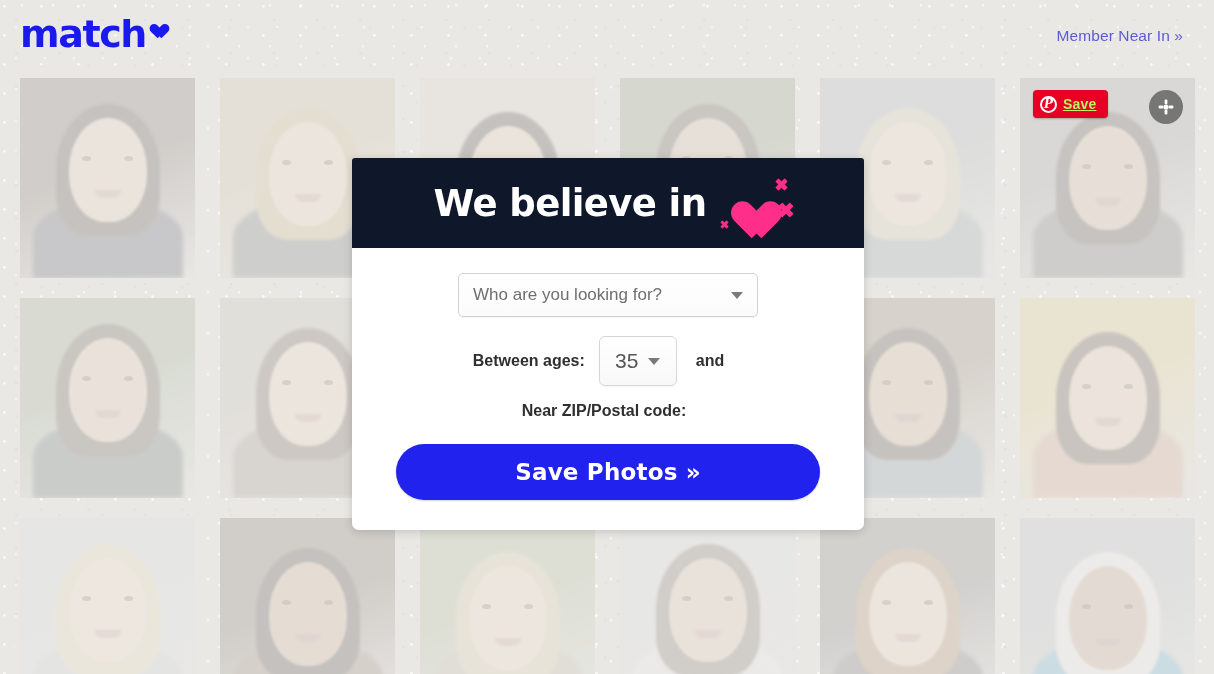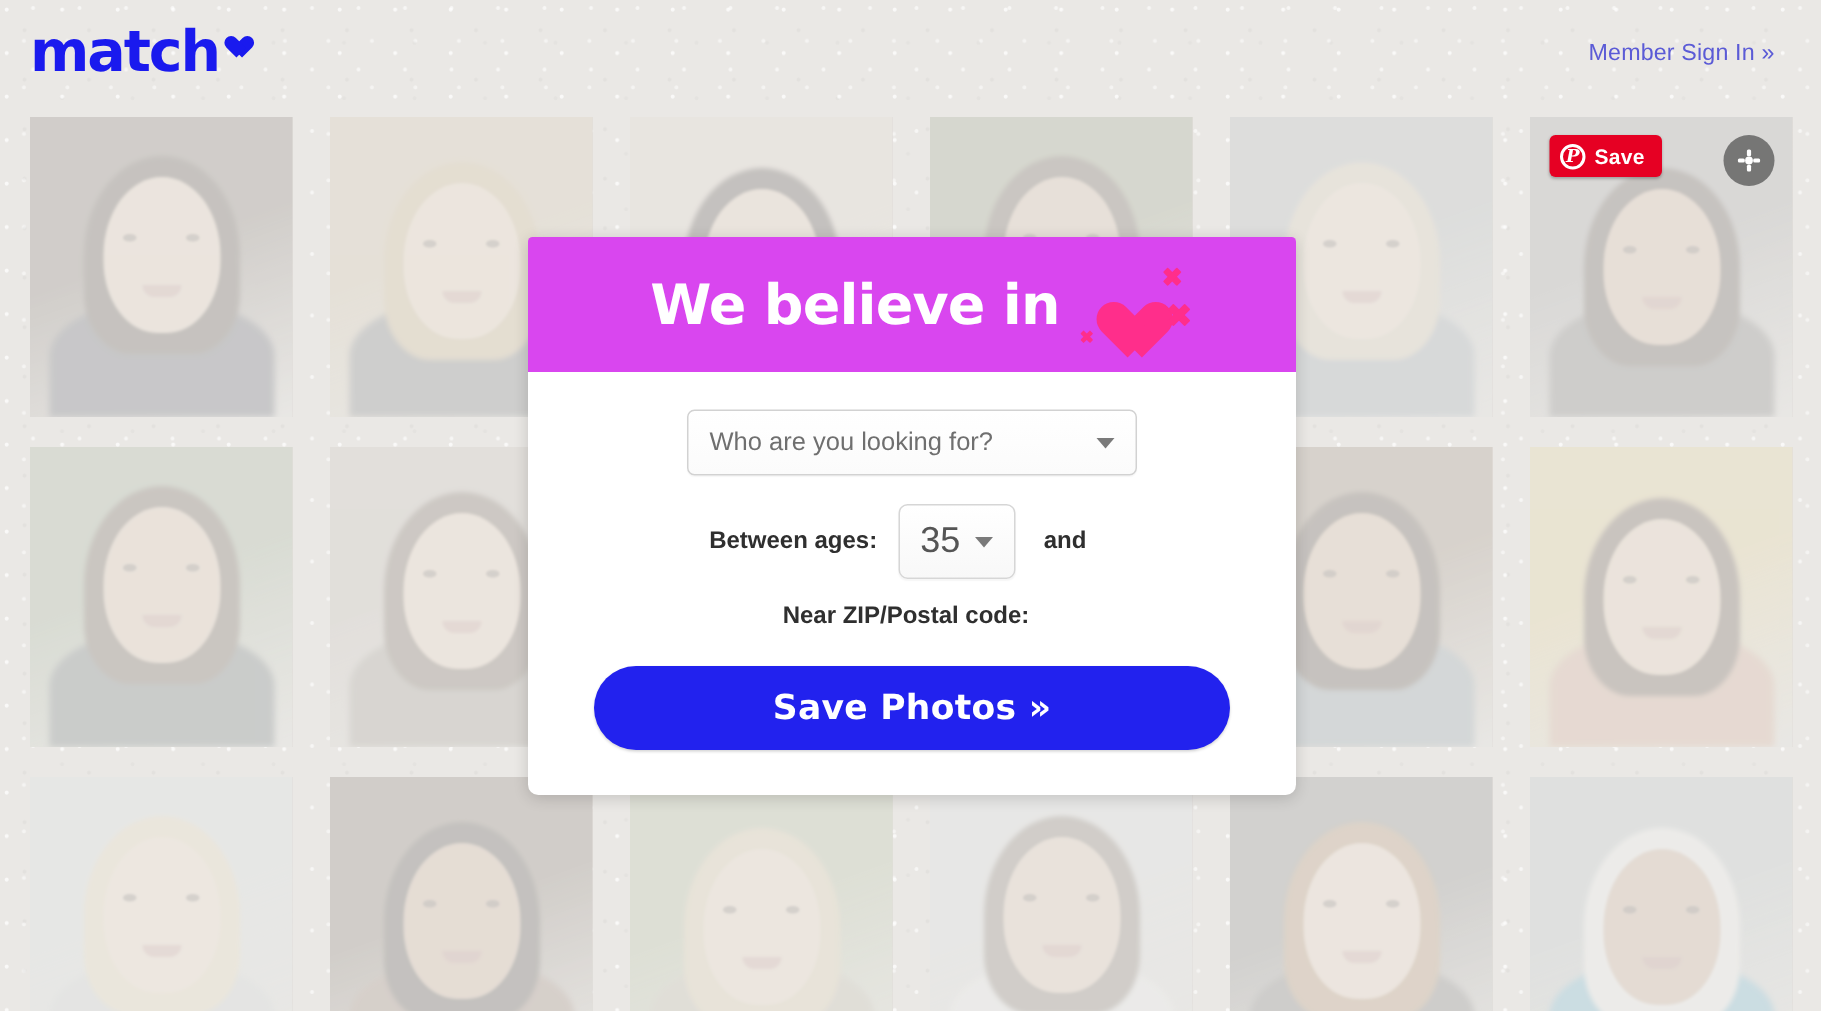--- a/index.html
+++ b/index.html
@@ -179,24 +179,25 @@
     border: 2px solid #fff;
     color: #fff;
     font-family: "DejaVu Serif", serif;
     font-size: 12px;
     font-weight: 700;
     line-height: 13px;
     text-align: center;
     font-style: italic;
   }
   .pin-save .pin-label {
-    color: #ffffff;
+    color: #bef264;
     font-size: 14px;
     font-weight: 700;
     letter-spacing: .2px;
+    text-decoration: underline;
   }
 
   .pin-expand {
     position: absolute;
     top: 12px;
     right: 12px;
     width: 34px; height: 34px;
     border-radius: 50%;
     background: rgba(90,90,90,.78);
     z-index: 3;
@@ -334,21 +335,21 @@
     border-radius: 6px;
     background: linear-gradient(#ffffff, #f8f8f8);
     display: flex;
     align-items: center;
     justify-content: center;
     gap: 10px;
     cursor: pointer;
     box-shadow: 0 1px 1px rgba(0,0,0,.04);
   }
   .age-select .age-val {
-    font-size: 24px;
+    font-size: 21px;
     color: #555;
   }
   .and-word {
     font-size: 16px;
     font-weight: 700;
     color: #2f2f2f;
     margin: 0 19px;
   }
 
   
@@ -622,26 +623,26 @@
       </div>
       <div class="wash"></div>
     </div>
   </div>
 
 <header class="site-header">
   <div class="brand">
     <span class="brand-word" style="color: rgb(26, 26, 238);">match</span>
     <span class="brand-heart"></span>
   </div>
-  <a class="signin-link" href="#">Member Sign In »</a>
+  <a class="signin-link" href="#">Member Near In »</a>
 </header>
 
 <div class="signup-modal">
 
-  <div class="modal-banner" style="background: #d946ef;">
+  <div class="modal-banner" style="background: #0f172a;">
     <span class="banner-text">We believe in</span>
     <span class="banner-heart-wrap">
       <span class="banner-heart"></span>
       <span class="spark spark-a"></span>
       <span class="spark spark-b"></span>
       <span class="spark spark-c"></span>
     </span>
   </div>
 
   <div class="modal-body">

